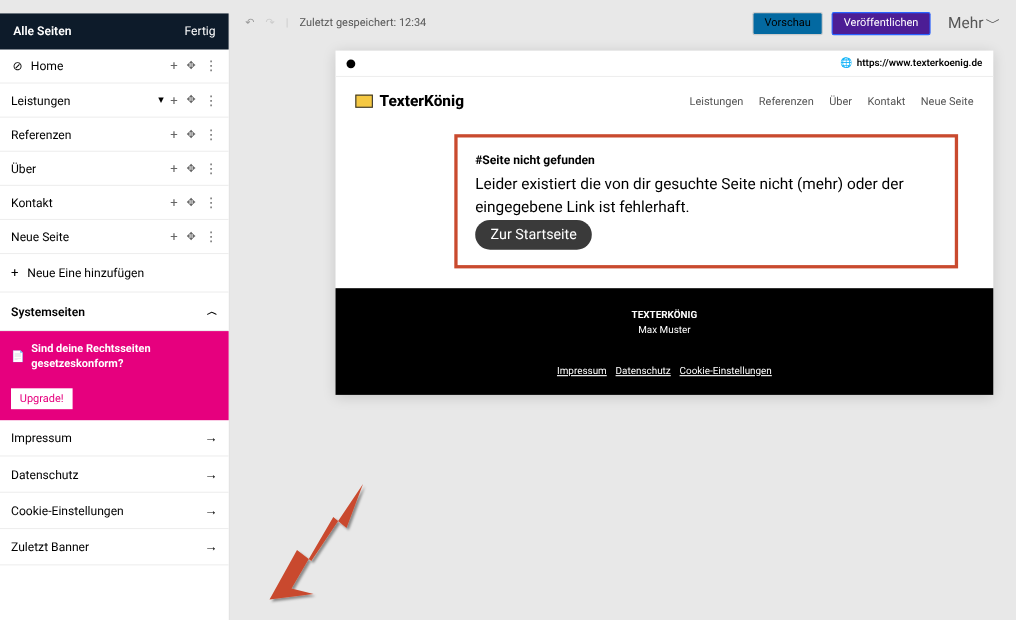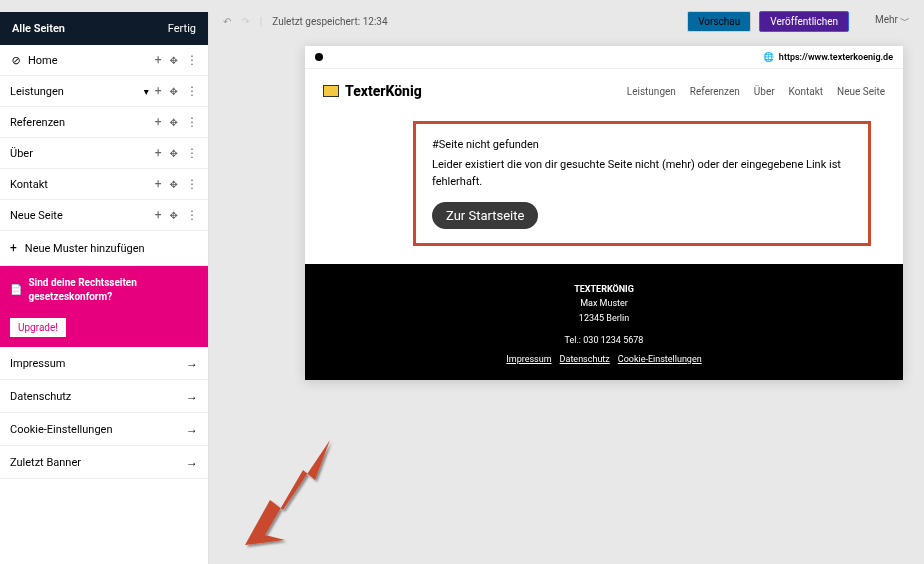--- a/index.html
+++ b/index.html
@@ -15,36 +15,36 @@
 .section-header{display:flex;align-items:center;justify-content:space-between;padding:10px;font-size:11px;font-weight:600;border-bottom:1px solid #eee}
 .promo{background:#e6007e;color:#fff;padding:10px;font-size:10px;line-height:1.4}
 .promo .promo-title{font-weight:700;margin-bottom:6px;display:flex;align-items:center;gap:6px}
 .promo .upgrade-btn{background:#fff;color:#e6007e;border:none;padding:4px 8px;font-size:10px;font-weight:400;margin-top:8px;display:inline-block;cursor:pointer}
 .sys-row{display:flex;align-items:center;justify-content:space-between;padding:9px 10px;border-bottom:1px solid #eee;font-size:11px}
 .topbar{position:absolute;left:209px;top:0;right:0;height:42px;display:flex;align-items:center;padding:0 14px;gap:8px}
 .topbar .left{display:flex;align-items:center;gap:10px;font-size:10px;color:#555}
 .topbar .spacer{flex:1}
 .btn{border:1px solid #ccc;background:#0369a1;padding:4px 10px;font-size:10px;cursor:pointer;border-radius:2px}
 .btn.primary{background:#4c1d95;color:#fff;border-color:#2962ff}
-.mehr{font-size:10px;color:#555;margin-left:18px;display:flex;align-items:flex-start;gap:2px}
+.mehr{font-size:14px;color:#555;margin-left:8px;display:flex;align-items:center;gap:2px}
 .canvas{position:absolute;left:305px;top:46px;width:598px;background:#fff;box-shadow:0 2px 12px rgba(0,0,0,.15)}
 .canvas-urlbar{display:flex;align-items:center;justify-content:space-between;padding:6px 10px;font-size:9px;border-bottom:1px solid #eee}
 .canvas-urlbar .dot{width:8px;height:8px;background:#000;border-radius:50%}
 .canvas-urlbar .url{display:flex;align-items:center;gap:4px;font-weight:600}
 .site-header{display:flex;align-items:center;justify-content:space-between;padding:14px 18px}
 .logo{display:flex;align-items:center;gap:6px;font-weight:800;font-size:14px}
 .logo .mark{width:16px;height:12px;background:#f5c842;border:1px solid #333}
 .nav{display:flex;gap:14px;font-size:10px;color:#555}
 .content-box{margin:8px 32px 18px 108px;border:3px solid #c94a2e;padding:14px 16px}
-.content-box h4{font-size:11px;font-weight:400;margin-bottom:6px}
-.content-box p{font-size:11px;line-height:1.5;margin-bottom:12px}
+.content-box h4{font-size:11px;font-weight:700;margin-bottom:6px}
+.content-box p{font-size:14px;line-height:1.5;}
 .content-box .home-btn{background:#3a3a3a;color:#fff;border:none;border-radius:14px;padding:6px 14px;font-size:13px;cursor:pointer}
 .footer{background:#000;color:#fff;text-align:center;padding:18px 0 14px;font-size:9px;line-height:1.6}
 .footer .ft-title{font-weight:700}
-.footer .ft-links{margin-top:4px}
+.footer .ft-links{margin-top:14px}
 .footer .ft-links span{text-decoration:underline;margin:0 4px;cursor:pointer}
 .arrow{position:absolute;left:215px;top:425px;width:130px;height:130px;pointer-events:none}
 svg{display:block}
 .chev{font-size:10px}
 .plus{font-size:12px;font-weight:400}
 .move{font-size:10px}
 .dots{font-size:12px;line-height:1}
 .arr-r{font-size:12px}
 </style>
 </head>
@@ -114,21 +114,25 @@
         </span>
         <span class="actions">
           <span class="plus">+</span>
           <span class="move">✥</span>
           <span class="dots">⋮</span>
         </span>
       </div>
     </div>
   <div class="add-row">
     <span class="plus">+</span>
-    <span>Neue Muster hinzufügen</span>
+    <span>Neue Eine hinzufügen</span>
+  </div>
+  <div class="section-header">
+    <span>Systemseiten</span>
+    <span class="chev">︿</span>
   </div>
   <div class="promo">
     <div class="promo-title">
       <span>📄</span>
       <span>Sind deine Rechtsseiten gesetzeskonform?</span>
     </div>
     <button class="upgrade-btn">Upgrade!</button>
   </div>
   <div id="sys-list">
       <div class="sys-row">
@@ -188,23 +192,21 @@
       </div>
   </div>
   <div class="content-box">
     <h4>#Seite nicht gefunden</h4>
     <p>Leider existiert die von dir gesuchte Seite nicht (mehr) oder der eingegebene Link ist fehlerhaft.</p>
     <button class="home-btn">Zur Startseite</button>
   </div>
   <div class="footer">
     <div class="ft-title">TEXTERKÖNIG</div>
     <div>Max Muster</div>
-    <div>12345 Berlin</div>
     <div style="height:8px"></div>
-    <div>Tel.: 030 1234 5678</div>
     <div class="ft-links" id="ft-links"><span>Impressum</span><span>Datenschutz</span><span>Cookie-Einstellungen</span></div>
   </div>
 </div>
 
 <svg class="arrow" viewBox="0 0 130 130">
   <defs>
       <filter id="s">
         <feDropShadow dx="2" dy="2" stdDeviation="1" flood-opacity="0.4"></feDropShadow>
       </filter>
     </defs>

